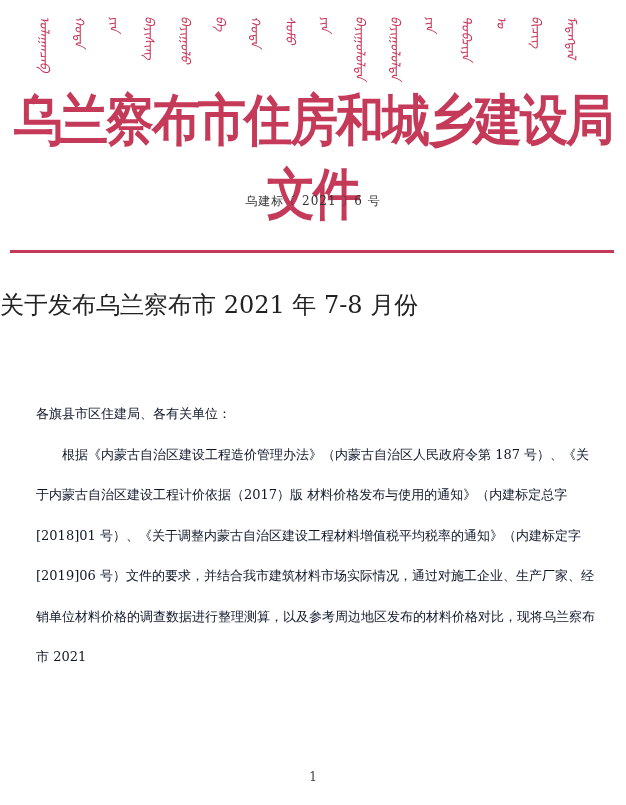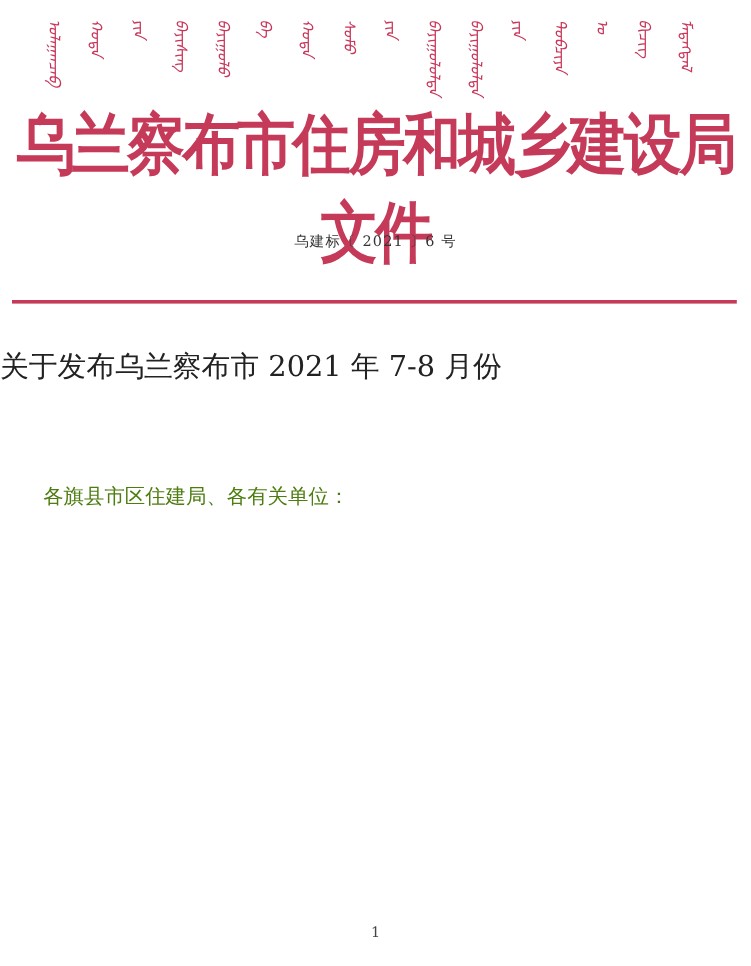--- a/index.html
+++ b/index.html
@@ -11,22 +11,22 @@
                  letter-spacing: -1px; line-height: 1; font-family: "DejaVu Sans", sans-serif;
                  font-style: italic; }
   .org-title { position: absolute; top: 84px; left: 0; width: 626px; text-align: center;
                color: #c43a58; font-size: 48px; font-weight: bold; letter-spacing: -2px;
                font-family: "DejaVu Serif", serif; transform: scaleY(1.15); transform-origin: top center; }
   .doc-number { position: absolute; top: 193px; left: 0; width: 626px; text-align: center;
                 font-size: 12px; color: #333; letter-spacing: 1px; }
   .red-rule { position: absolute; top: 250px; left: 10px; width: 604px; height: 3px; background: #c43a58; }
   .notice-title { position: absolute; top: 270px; left: 0; width: 548px; text-align: left;
                   font-size: 24px; line-height: 38px; color: #222; margin-top: 16px; }
-  .body-text { position: absolute; top: 394px; left: 36px; width: 560px; font-size: 17px;
-               line-height: 40.5px; color: #4d7c0f; }
+  .body-text { position: absolute; top: 394px; left: 36px; width: 560px; font-size: 13px;
+               line-height: 40.5px; color: #0f172a; }
   .body-text p { margin: 0; }
   .indent { text-indent: 2em; }
   .page-num { position: absolute; top: 770px; left: 0; width: 626px; text-align: center;
               font-size: 12px; color: #444; }
 </style>
 </head>
 <body>
 
 <div class="mongol-row">
   <span class="mongol-word">ᠤᠯᠠᠭᠠᠨᠴᠠᠪ</span>
@@ -52,15 +52,16 @@
 <div class="doc-number">乌建标〔 2021 〕6 号</div>
 
 <div class="red-rule"></div>
 
 <div class="notice-title">
   <div>关于发布乌兰察布市 2021 年 7-8 月份</div>
 </div>
 
 <div class="body-text">
   <p>各旗县市区住建局、各有关单位：</p>
+  <p class="indent">根据《内蒙古自治区建设工程造价管理办法》（内蒙古自治区人民政府令第 187 号）、《关于内蒙古自治区建设工程计价依据（2017）版 材料价格发布与使用的通知》（内建标定总字[2018]01 号）、《关于调整内蒙古自治区建设工程材料增值税平均税率的通知》（内建标定字[2019]06 号）文件的要求，并结合我市建筑材料市场实际情况，通过对施工企业、生产厂家、经销单位材料价格的调查数据进行整理测算，以及参考周边地区发布的材料价格对比，现将乌兰察布市 2021</p>
 </div>
 
 <div class="page-num">1</div>
 
 </body></html>

